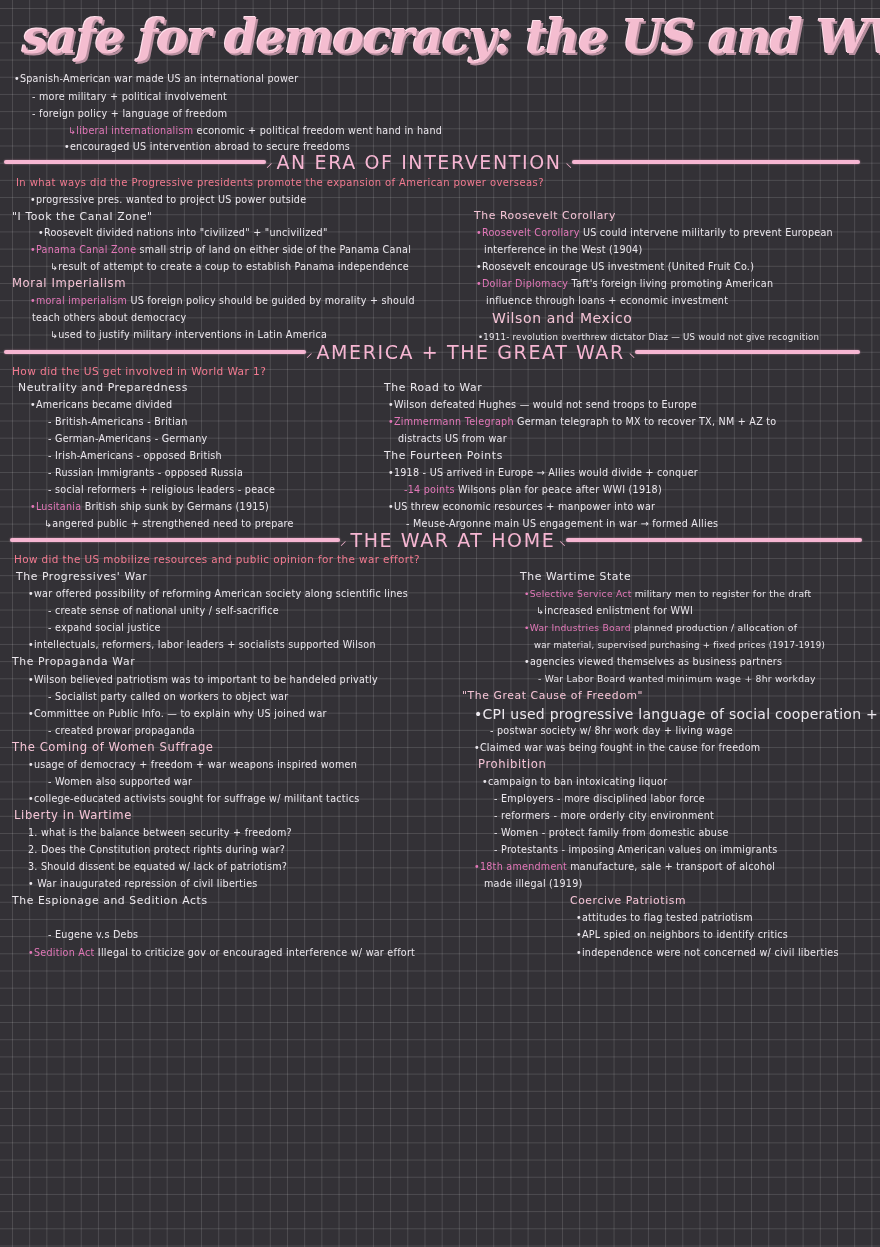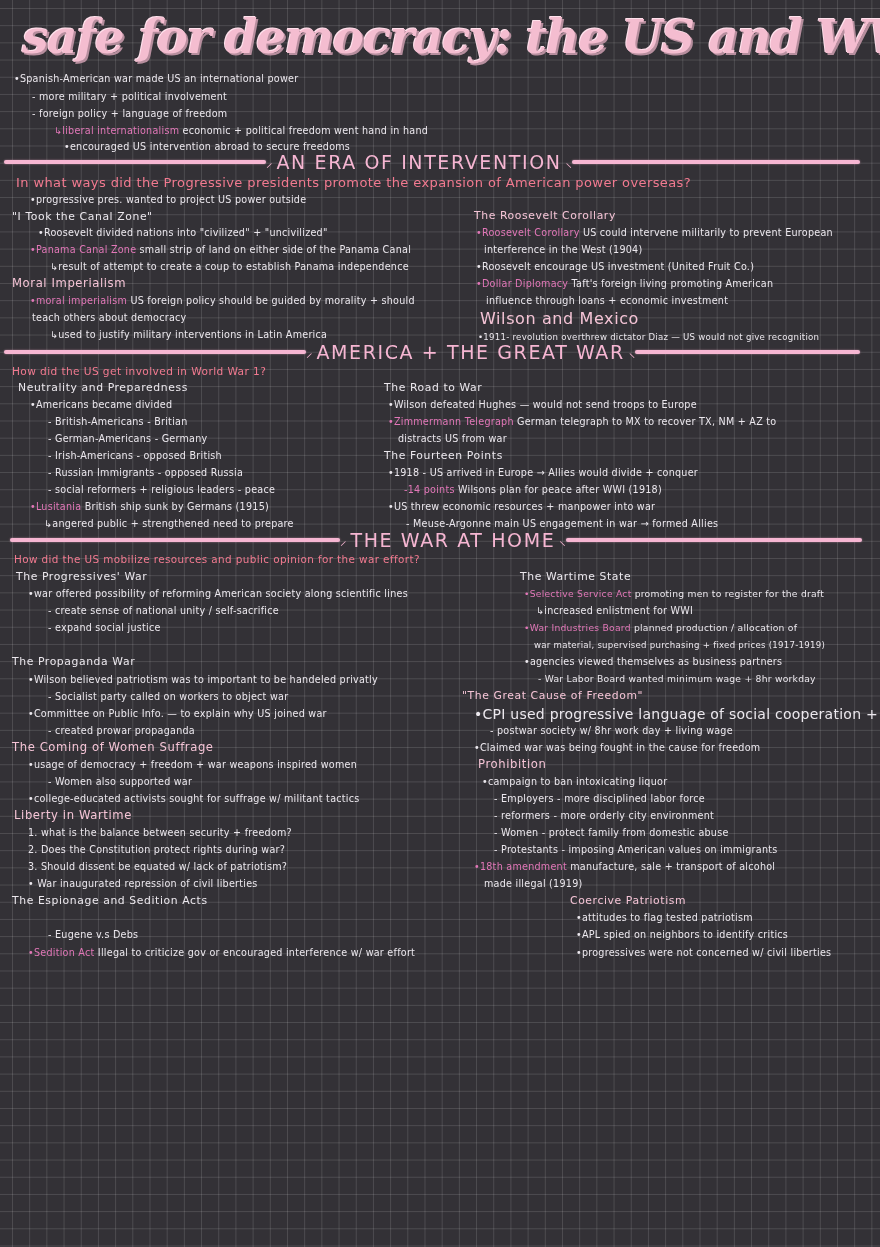--- a/index.html
+++ b/index.html
@@ -17,21 +17,21 @@
   .page { position: absolute; inset: 0; }
   .title {
     position: absolute; left: 22px; top: 6px; width: 840px; height: 62px;
     font-family: "DejaVu Serif", serif; font-style: italic; font-weight: bold;
     font-size: 47px; letter-spacing: -1.5px; color: #f4bdd0;
     text-shadow: 2px 2px 0 #b78e9e, -1px -1px 0 #ffe1ec;
     white-space: nowrap; line-height: 62px; text-align: center;
   }
   .ln { position: absolute; font-size: 9.6px; white-space: nowrap; line-height: 14px; letter-spacing: 0.25px; color: #ece8ee; }
   .ln .key { color: #e277b8; }
-  .q { position: absolute; font-size: 13px; white-space: nowrap; line-height: 15px; color: #f27a90; letter-spacing: 0.4px; }
+  .q { position: absolute; font-size: 10px; white-space: nowrap; line-height: 15px; color: #f27a90; letter-spacing: 0.4px; }
   .sub { position: absolute; font-size: 11.6px; white-space: nowrap; line-height: 15px; color: #f5c4d6; letter-spacing: 0.6px; }
   .sec {
     position: absolute; height: 24px; display: flex; align-items: center;
   }
   .sec .bar { height: 4px; background: #f6b6d2; border-radius: 2px; box-shadow: 0 0 2px rgba(246,182,210,0.6); }
   .sec .h {
     font-size: 19px; color: #f6b6d2; letter-spacing: 1.6px; white-space: nowrap; padding: 0 4px;
     font-family: "DejaVu Sans", sans-serif;
   }
   .sec .tick { color: #f6b6d2; font-size: 13px; }
@@ -39,21 +39,21 @@
 </head>
 <body>
 
 <div class="page">
 
   <div class="title">safe for democracy: the US and WW1</div>
 
   <div class="ln" style="left:14px;top:72px">•Spanish-American war made US an international power</div>
   <div class="ln" style="left:32px;top:90px">- more military + political involvement</div>
   <div class="ln" style="left:32px;top:107px">- foreign policy + language of freedom</div>
-  <div class="ln" style="left:54px;top:124px"><span class="key">↳liberal internationalism</span><span> economic + political freedom went hand in hand</span></div>
+  <div class="ln" style="left:68px;top:124px"><span class="key">↳liberal internationalism</span><span> economic + political freedom went hand in hand</span></div>
   <div class="ln" style="left:64px;top:140px">•encouraged US intervention abroad to secure freedoms</div>
 
   <div class="sec" style="left:4px;top:150px;width:856px">
     <div class="bar" style="width:262px"></div>
     <span class="tick">⸝</span>
     <span class="h">AN ERA OF INTERVENTION</span>
     <span class="tick">⸜</span>
     <div class="bar" style="flex:1"></div>
   </div>
   <div class="q" style="left:16px;top:175px">In what ways did the Progressive presidents promote the expansion of American power overseas?</div>
@@ -67,21 +67,21 @@
   <div class="ln" style="left:30px;top:294px"><span class="key">•moral imperialism</span><span> US foreign policy should be guided by morality + should</span></div>
   <div class="ln" style="left:32px;top:311px">teach others about democracy</div>
   <div class="ln" style="left:50px;top:328px">↳used to justify military interventions in Latin America</div>
 
   <div class="sub" style="left:474px;top:208px;font-size:10.8px">The Roosevelt Corollary</div>
   <div class="ln" style="left:476px;top:226px"><span class="key">•Roosevelt Corollary</span><span> US could intervene militarily to prevent European</span></div>
   <div class="ln" style="left:484px;top:243px">interference in the West (1904)</div>
   <div class="ln" style="left:476px;top:260px">•Roosevelt encourage US investment (United Fruit Co.)</div>
   <div class="ln" style="left:476px;top:277px"><span class="key">•Dollar Diplomacy</span><span> Taft's foreign living promoting American</span></div>
   <div class="ln" style="left:486px;top:294px">influence through loans + economic investment</div>
-  <div class="sub" style="left:480px;top:311px;font-size:16px">Wilson and Mexico</div>
+  <div class="sub" style="left:492px;top:311px;font-size:14px">Wilson and Mexico</div>
   <div class="ln" style="left:478px;top:330px;font-size:8.6px">•1911- revolution overthrew dictator Diaz — US would not give recognition</div>
 
   <div class="sec" style="left:4px;top:340px;width:856px">
     <div class="bar" style="width:302px"></div>
     <span class="tick">⸝</span>
     <span class="h">AMERICA + THE GREAT WAR</span>
     <span class="tick">⸜</span>
     <div class="bar" style="flex:1"></div>
   </div>
   <div class="q" style="left:12px;top:364px;font-size:10.6px">How did the US get involved in World War 1?</div>
@@ -112,55 +112,56 @@
     <span class="h">THE WAR AT HOME</span>
     <span class="tick">⸜</span>
     <div class="bar" style="flex:1"></div>
   </div>
   <div class="q" style="left:14px;top:552px;font-size:10.4px">How did the US mobilize resources and public opinion for the war effort?</div>
 
   <div class="sub" style="left:16px;top:569px;font-size:10.8px;color:#ece8ee">The Progressives' War</div>
   <div class="ln" style="left:28px;top:587px">•war offered possibility of reforming American society along scientific lines</div>
   <div class="ln" style="left:48px;top:604px">- create sense of national unity / self-sacrifice</div>
   <div class="ln" style="left:48px;top:621px">- expand social justice</div>
+  <div class="ln" style="left:28px;top:638px">•intellectuals, reformers, labor leaders + socialists supported Wilson</div>
   <div class="sub" style="left:12px;top:654px;font-size:10.8px;color:#ece8ee">The Propaganda War</div>
   <div class="ln" style="left:28px;top:673px">•Wilson believed patriotism was to important to be handeled privatly</div>
   <div class="ln" style="left:48px;top:690px">- Socialist party called on workers to object war</div>
   <div class="ln" style="left:28px;top:707px">•Committee on Public Info. — to explain why US joined war</div>
   <div class="ln" style="left:48px;top:724px">- created prowar propaganda</div>
   <div class="sub" style="left:12px;top:740px">The Coming of Women Suffrage</div>
   <div class="ln" style="left:28px;top:758px">•usage of democracy + freedom + war weapons inspired women</div>
   <div class="ln" style="left:48px;top:775px">- Women also supported war</div>
   <div class="ln" style="left:28px;top:792px">•college-educated activists sought for suffrage w/ militant tactics</div>
   <div class="sub" style="left:14px;top:808px">Liberty in Wartime</div>
   <div class="ln" style="left:28px;top:826px">1. what is the balance between security + freedom?</div>
   <div class="ln" style="left:28px;top:843px">2. Does the Constitution protect rights during war?</div>
   <div class="ln" style="left:28px;top:860px">3. Should dissent be equated w/ lack of patriotism?</div>
   <div class="ln" style="left:28px;top:877px">• War inaugurated repression of civil liberties</div>
   <div class="sub" style="left:12px;top:893px;font-size:10.8px;color:#ece8ee">The Espionage and Sedition Acts</div>
   <div class="ln" style="left:48px;top:928px">- Eugene v.s Debs</div>
   <div class="ln" style="left:28px;top:946px"><span class="key">•Sedition Act</span><span> Illegal to criticize gov or encouraged interference w/ war effort</span></div>
 
   <div class="sub" style="left:520px;top:569px;font-size:10.8px;color:#ece8ee">The Wartime State</div>
-  <div class="ln" style="left:524px;top:587px;font-size:9.2px"><span class="key">•Selective Service Act</span><span> promoting men to register for the draft</span></div>
+  <div class="ln" style="left:524px;top:587px;font-size:9.2px"><span class="key">•Selective Service Act</span><span> military men to register for the draft</span></div>
   <div class="ln" style="left:536px;top:604px">↳increased enlistment for WWI</div>
   <div class="ln" style="left:524px;top:621px;font-size:9.2px"><span class="key">•War Industries Board</span><span> planned production / allocation of</span></div>
   <div class="ln" style="left:534px;top:638px;font-size:8.6px">war material, supervised purchasing + fixed prices (1917-1919)</div>
   <div class="ln" style="left:524px;top:655px">•agencies viewed themselves as business partners</div>
   <div class="ln" style="left:538px;top:672px;font-size:9.2px">- War Labor Board wanted minimum wage + 8hr workday</div>
   <div class="sub" style="left:462px;top:688px;font-size:10.8px">"The Great Cause of Freedom"</div>
   <div class="ln" style="left:474px;top:707px;font-size:14px">•CPI used progressive language of social cooperation + democracy</div>
   <div class="ln" style="left:490px;top:724px">- postwar society w/ 8hr work day + living wage</div>
   <div class="ln" style="left:474px;top:741px">•Claimed war was being fought in the cause for freedom</div>
   <div class="sub" style="left:478px;top:757px">Prohibition</div>
   <div class="ln" style="left:482px;top:775px">•campaign to ban intoxicating liquor</div>
   <div class="ln" style="left:494px;top:792px">- Employers - more disciplined labor force</div>
   <div class="ln" style="left:494px;top:809px">- reformers - more orderly city environment</div>
   <div class="ln" style="left:494px;top:826px">- Women - protect family from domestic abuse</div>
   <div class="ln" style="left:494px;top:843px">- Protestants - imposing American values on immigrants</div>
   <div class="ln" style="left:474px;top:860px"><span class="key">•18th amendment</span><span> manufacture, sale + transport of alcohol</span></div>
   <div class="ln" style="left:484px;top:877px">made illegal (1919)</div>
   <div class="sub" style="left:570px;top:893px;font-size:10.8px">Coercive Patriotism</div>
   <div class="ln" style="left:576px;top:911px">•attitudes to flag tested patriotism</div>
   <div class="ln" style="left:576px;top:928px">•APL spied on neighbors to identify critics</div>
-  <div class="ln" style="left:576px;top:946px">•progressives were not concerned w/ civil liberties</div>
+  <div class="ln" style="left:576px;top:946px">•independence were not concerned w/ civil liberties</div>
 
 </div>
 
 </body></html>

